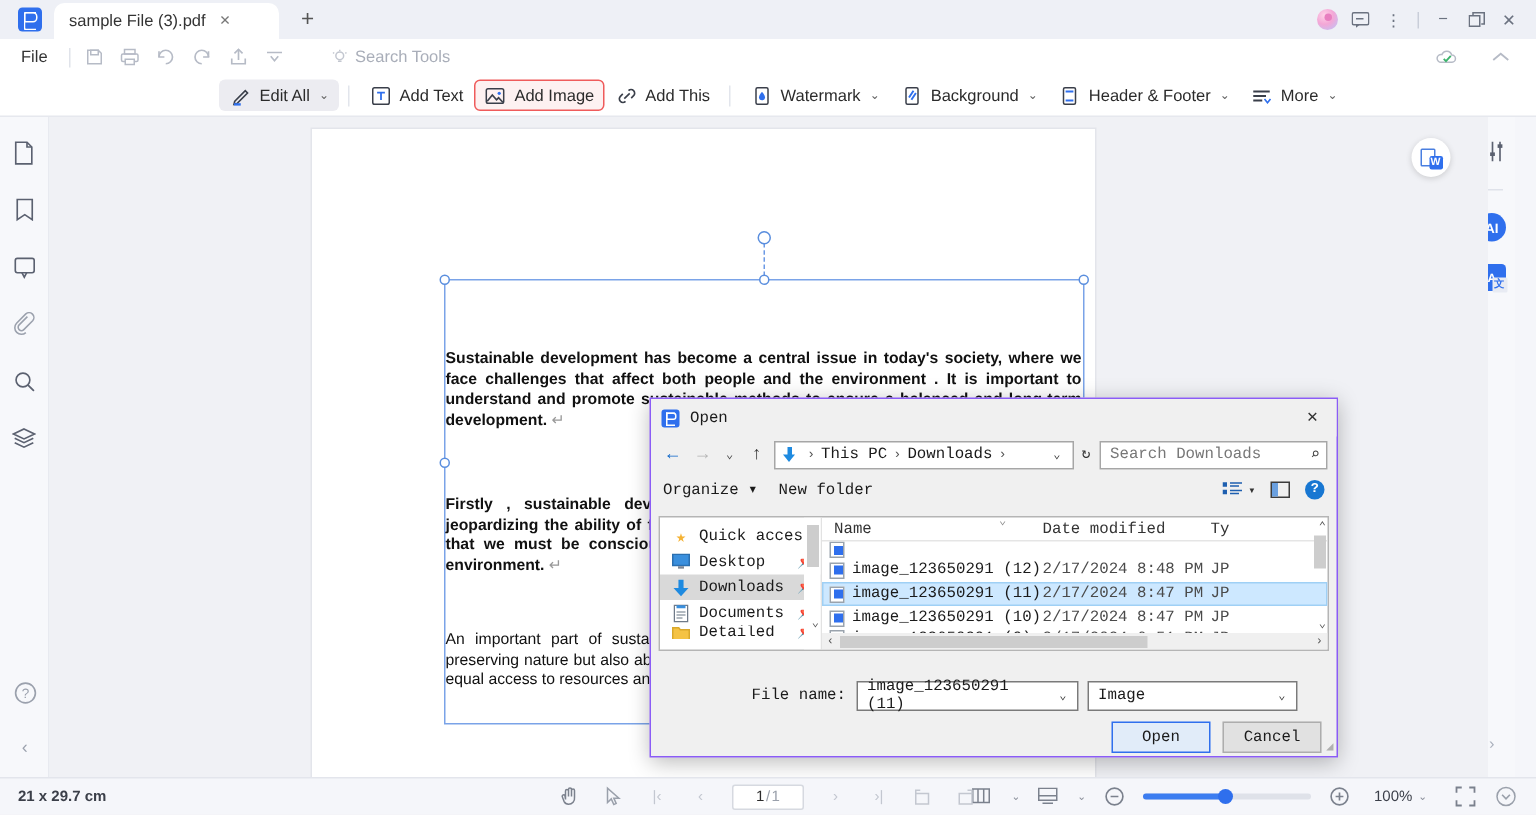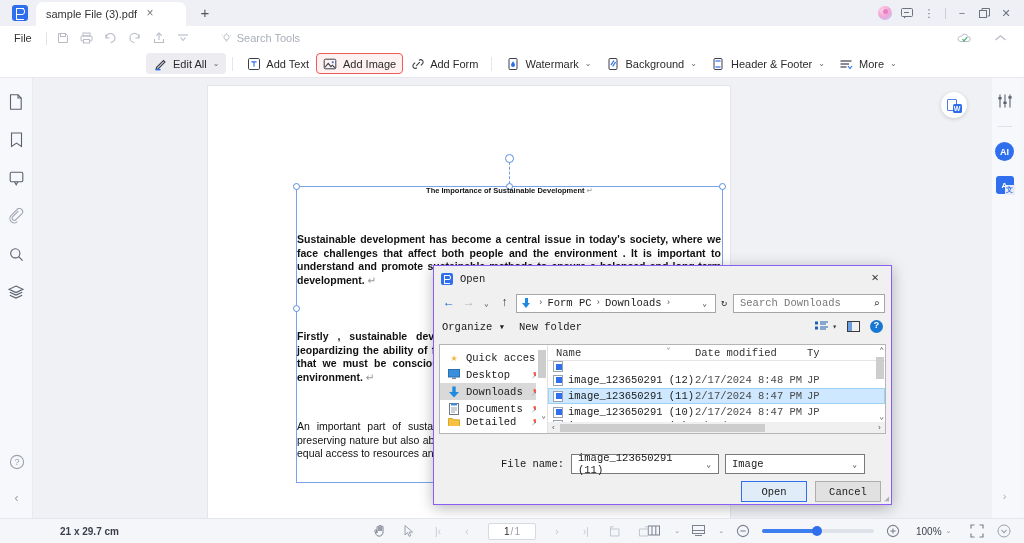--- a/index.html
+++ b/index.html
@@ -92,21 +92,21 @@
     position:absolute; left:0; top:78px; width:33px; bottom:25px;
     background:#f7f8fb; border-right:1px solid #e8eaf0;
     display:flex; flex-direction:column; align-items:center; padding-top:14px; gap:18px;
   }
   .rail-icon { width:20px; height:20px; display:flex; align-items:center; justify-content:center; color:#5b6170; }
   .rail-bottom { position:absolute; bottom:10px; left:0; width:33px;
                  display:flex; flex-direction:column; align-items:center; gap:16px; }
 
   
   .rail-right {
-    position:absolute; right:4px; top:78px; width:32px; bottom:25px;
+    position:absolute; right:14px; top:78px; width:32px; bottom:25px;
     background:#f7f8fb; border-left:1px solid #e8eaf0;
     display:flex; flex-direction:column; align-items:center; padding-top:13px; gap:15px;
   }
   .rr-div { width:14px; height:1px; background:#dfe2ea; }
   .badge-ai {
     width:19px; height:19px; border-radius:50%; background:#2f6fed; color:#fff;
     font-size:9px; font-weight:bold; display:flex; align-items:center; justify-content:center;
   }
   .badge-tr {
     width:18px; height:18px; border-radius:3px; background:#2f6fed; color:#fff;
@@ -293,21 +293,21 @@
   }
   .dbtn.primary { background:#e1ecf9; border:1px solid #2f6fed; }
   .grip { position:absolute; right:2px; bottom:1px; color:#b0b0b0; font-size:8px; }
 
   
   .statusbar {
     position:absolute; left:0; bottom:0; width:1024px; height:25px;
     background:#f5f6fa; border-top:1px solid #e3e5ec;
     display:flex; align-items:center; font-size:10px; color:#4a4f5a;
   }
-  .sb-dim { padding-left:12px; font-weight:bold; font-size:10px; color:#3b3f49;margin-left:48px; }
+  .sb-dim { padding-left:12px; font-weight:bold; font-size:10px; color:#3b3f49; }
   .sb-center { position:absolute; left:50%; transform:translateX(-50%);
                display:flex; align-items:center; gap:13px; }
   .sb-ico { width:16px; height:16px; display:flex; align-items:center; justify-content:center; color:#7b818d; }
   .sb-ico.dim { color:#c3c7d0; }
   .page-box {
     width:48px; height:17px; border:1px solid #d6d9e0; background:#fff; border-radius:2px;
     display:flex; align-items:center; justify-content:center; font-size:10px; gap:1px;
   }
   .page-box .cur { color:#2b2b2b; }
   .page-box .tot { color:#9aa0ab; }
@@ -466,21 +466,21 @@
     </div>
 
     <div class="rb">
       <span class="ico">
         <svg width="14" height="14" viewBox="0 0 14 14">
             <path d="M5.2 8.8 L8.8 5.2" stroke="#3a3f4a" stroke-width="1.1"></path>
             <path d="M8 3.4 A2.4 2.4 0 0 1 11.4 6.8 L9.8 8.4" fill="none" stroke="#3a3f4a" stroke-width="1.1"></path>
             <path d="M6 10.6 A2.4 2.4 0 0 1 2.6 7.2 L4.2 5.6" fill="none" stroke="#3a3f4a" stroke-width="1.1"></path>
           </svg>
       </span>
-      <span>Add Form</span>
+      <span>Add This</span>
     </div>
 
     <div class="rbsep"></div>
 
     <div class="rb">
       <span class="ico">
         <svg width="14" height="14" viewBox="0 0 14 14">
             <rect x="3" y="1.5" width="8" height="11" rx="1" fill="none" stroke="#3a3f4a"></rect>
             <path d="M7 4.2 C5.6 6 5 6.9 5 7.9 A2 2 0 0 0 9 7.9 C9 6.9 8.4 6 7 4.2 Z" fill="#2f6fed"></path>
           </svg>
@@ -604,24 +604,20 @@
 
   <div class="sel-frame">
     <div class="rot-stem"></div>
     <div class="rot-knob"></div>
     <div class="handle h-tl"></div>
     <div class="handle h-tm"></div>
     <div class="handle h-tr"></div>
     <div class="handle h-ml"></div>
   </div>
 
-  <div class="doc-title">
-    <span>The Importance of Sustainable Development</span>
-    <span class="pilcrow">↵</span>
-  </div>
 
   <div class="para b p1">
     <span>Sustainable development has become a central issue in today's society, where we face challenges  that affect  both  people  and  the environment . It is important  to understand and promote sustainable methods to ensure a balanced and long-term development.</span>
     <span class="pilcrow">↵</span>
   </div>
   <div class="para b p2">
     <span>Firstly , sustainable  development  meets the needs of the present without jeopardizing the ability of future generations to meet their own needs. This means that we must be conscious of our consumption and the effects it has on the environment.</span>
     <span class="pilcrow">↵</span>
   </div>
   <div class="para p3">
@@ -638,21 +634,21 @@
     </div>
 
     <div class="dlg-nav">
       <span class="nav-btn">←</span>
       <span class="nav-btn dim">→</span>
       <span class="nav-btn small">⌄</span>
       <span class="nav-btn" style="color:#333">↑</span>
       <span class="crumb">
         <span class="crumb-dl"></span>
         <span class="crumb-sep">›</span>
-        <span>Form PC</span>
+        <span>This PC</span>
         <span class="crumb-sep">›</span>
         <span>Downloads</span>
         <span class="crumb-sep">›</span>
         <span class="crumb-caret">⌄</span>
       </span>
       <span class="refresh">↻</span>
       <span class="dlg-search">
         <span>Search Downloads</span>
         <span class="mag">⌕</span>
       </span>

